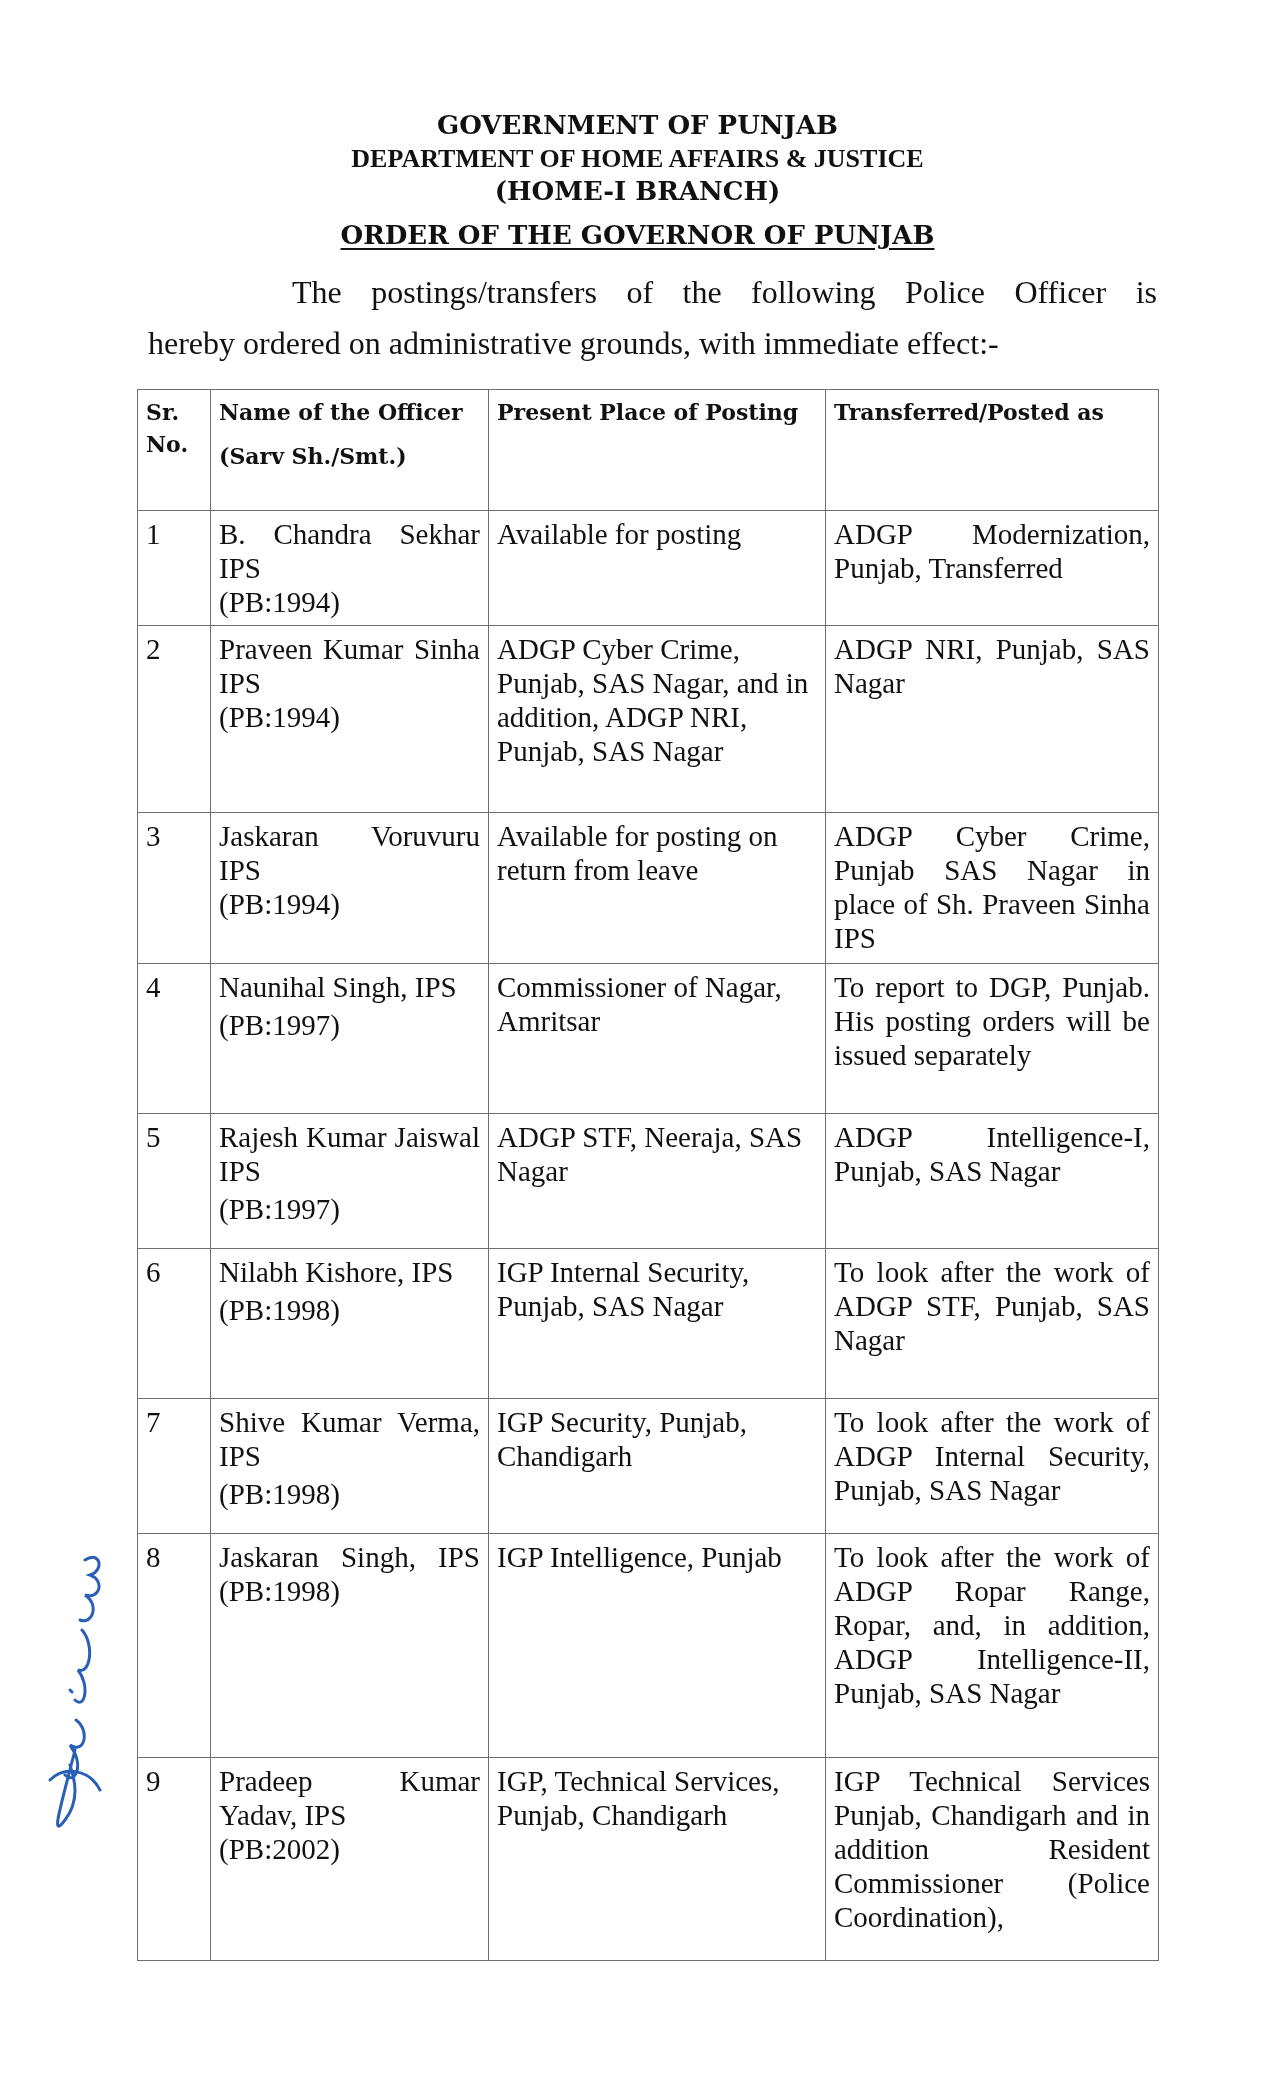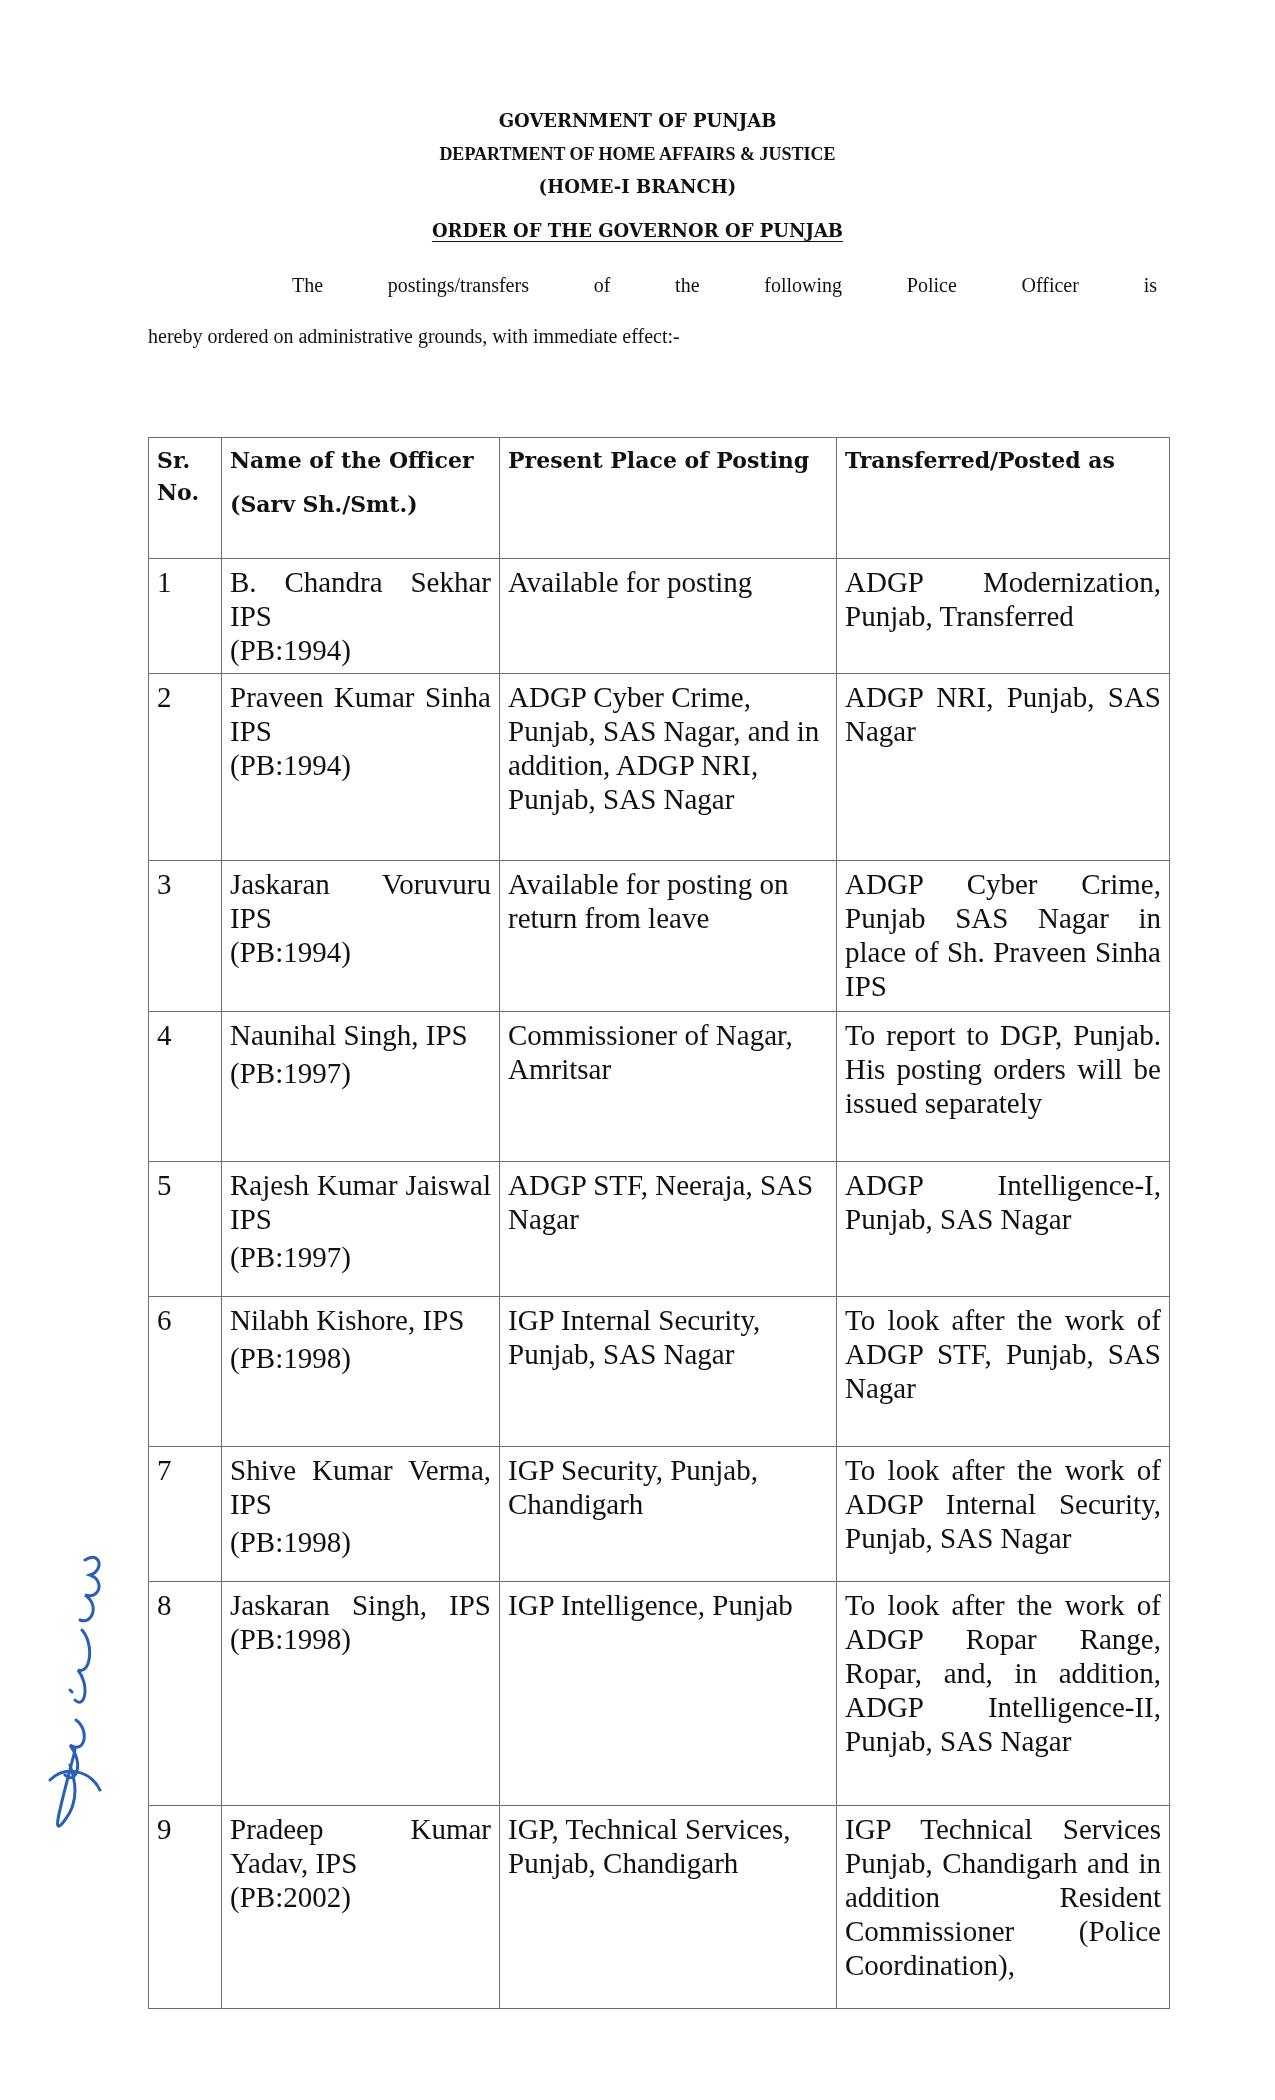--- a/index.html
+++ b/index.html
@@ -1,30 +1,30 @@
 <!DOCTYPE html>
 <html><head>
 <meta charset="utf-8">
 <style>
   html, body { margin: 0; padding: 0; background: #ffffff; }
   body { width: 1275px; height: 2100px; position: relative; overflow: hidden;
          font-family: "DejaVu Serif", "Liberation Serif", serif; color: #111; }
   .hdr { position: absolute; left: 0; width: 1275px; text-align: center;
-         font-family: "DejaVu Serif", serif; font-weight: bold; font-size: 18px;
+         font-family: "DejaVu Serif", serif; font-weight: bold; font-size: 26px;
          letter-spacing: 0px; }
   #h1 { top: 110px; }
   #h2 { top: 144px; font-family: Liberation Serif, serif; }
   #h3 { top: 176px; }
   #h4 { top: 220px; text-decoration: underline; text-underline-offset: 4px; }
   .para { position: absolute; left: 142px; width: 1015px;
-          font-family: "Liberation Serif", serif; font-size: 20px; }
+          font-family: "Liberation Serif", serif; font-size: 32px; }
   #p1 { top: 274px; text-align: justify; text-align-last: justify; padding-left: 150px; width: 865px; }
   #p2 { top: 325px; margin-left: 6px; }
-  table.grid { position: absolute; left: 148px; top: 389px; width: 1021px;
-               border-collapse: collapse; table-layout: fixed; margin-top: 48px; }
+  table.grid { position: absolute; left: 137px; top: 389px; width: 1021px;
+               border-collapse: collapse; table-layout: fixed; }
   table.grid td, table.grid th { border: 1.5px solid #6f6f6f; vertical-align: top;
                padding: 6px 8px 4px 8px; }
   table.grid th { font-family: "DejaVu Serif", serif; font-weight: bold; font-size: 22px;
                   text-align: left; line-height: 32px; }
   table.grid td { font-family: "Liberation Serif", serif; font-size: 29px; line-height: 34px; }
   .j { text-align: justify; }
   .gap { display: block; height: 12px; }
   .sig { position: absolute; left: 30px; top: 1550px; width: 90px; height: 280px; }
 </style>
 </head>

